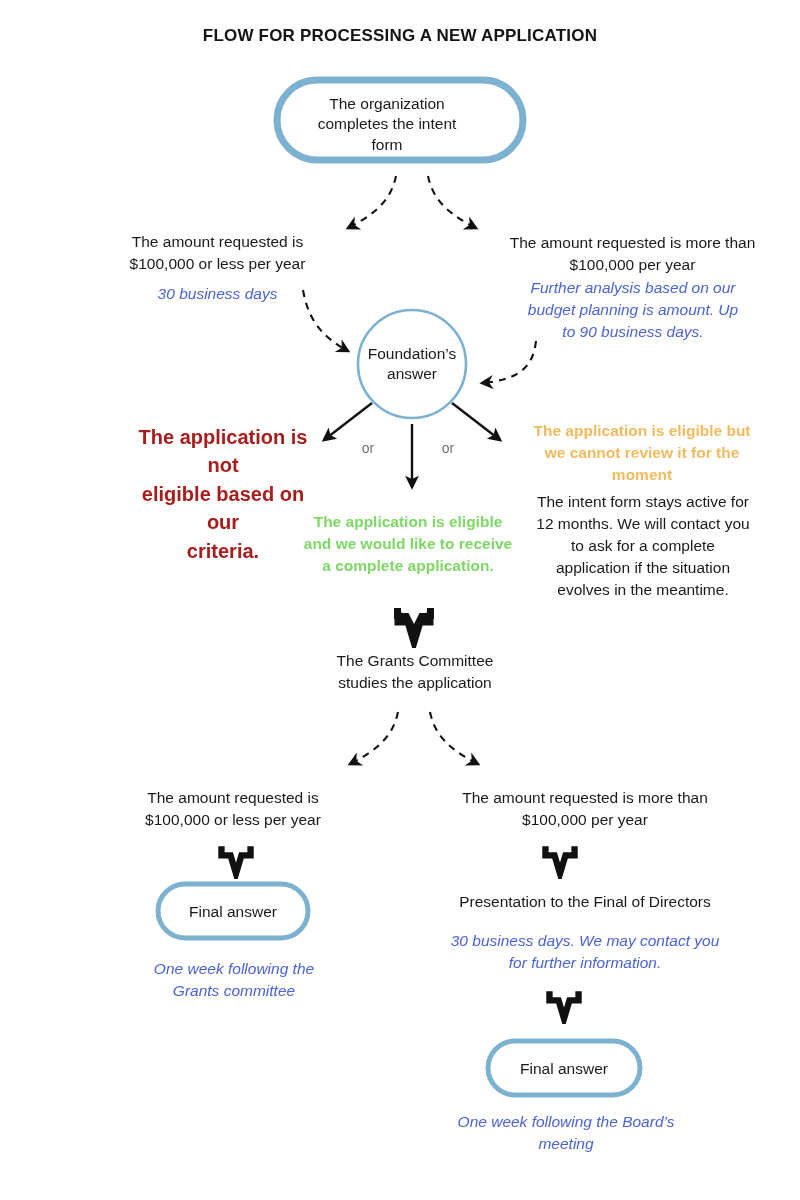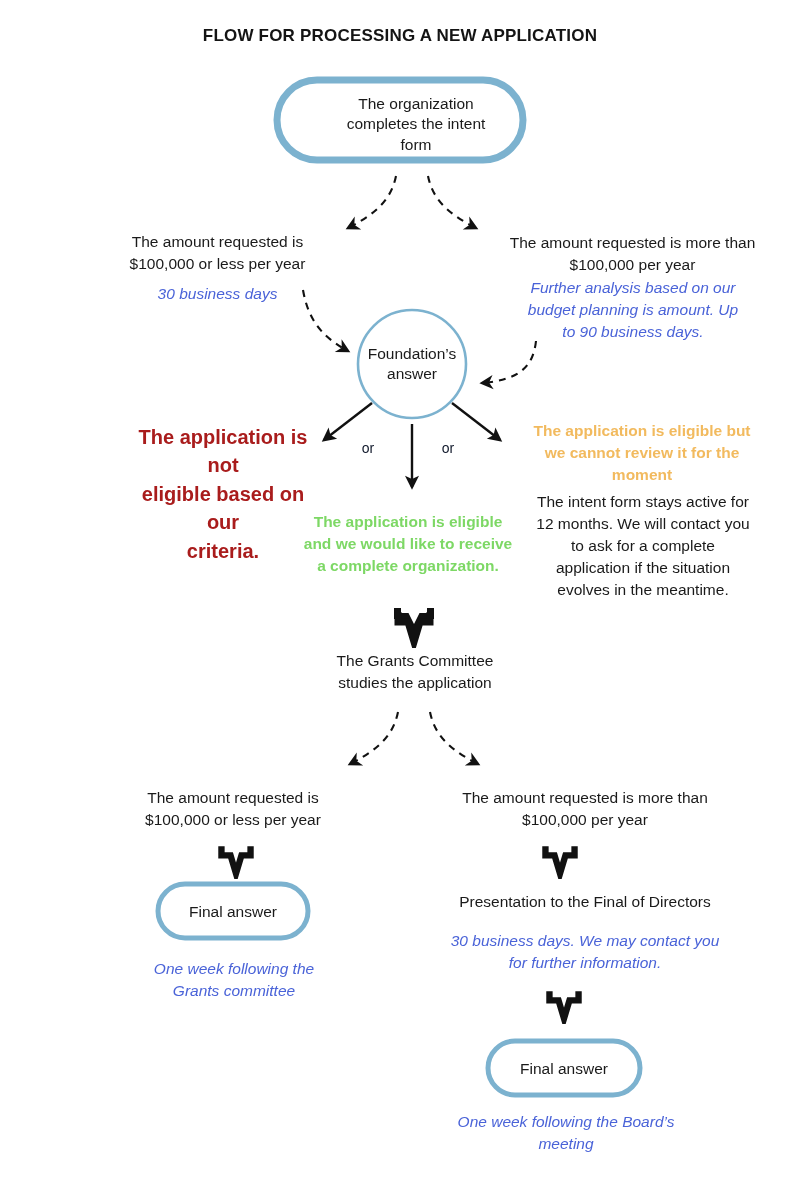--- a/index.html
+++ b/index.html
@@ -25,21 +25,21 @@
   .node-text{
     font-size:15.5px;line-height:1.32;color:#1a1a1a;text-align:center;
   }
   .plain{
     font-size:15.5px;line-height:1.42;color:#1a1a1a;text-align:center;
   }
   .note{
     font-size:15.5px;line-height:1.42;font-style:italic;
     color:#4a63d8;text-align:center;
   }
-  .or-label{font-size:14px;color:#0f172a;text-align:center;}
+  .or-label{font-size:14px;color:#737373;text-align:center;}
 
   .bold-red{font-size:20px;line-height:1.42;font-weight:bold;color:#a91c1c;text-align:center;}
   .bold-green{font-size:15.5px;line-height:1.42;font-weight:bold;color:#7dd865;text-align:center;}
   .bold-orange{font-size:15.5px;line-height:1.42;font-weight:bold;color:#f2ba5e;text-align:center;}
 
   .chev{position:absolute;}
 </style>
 </head>
 <body>
 
@@ -88,21 +88,21 @@
   <svg class="chev" style="left:536px;top:839px;" width="48" height="40" viewBox="0 0 52 44">
     <path d="M10 8 L10 18 L20 18 L26 38 L32 18 L42 18 L42 8" fill="none" stroke="#111111" stroke-width="7" stroke-linejoin="miter"></path>
   </svg>
 
   <svg class="chev" style="left:540px;top:984px;" width="48" height="40" viewBox="0 0 52 44">
     <path d="M10 8 L10 18 L20 18 L26 38 L32 18 L42 18 L42 8" fill="none" stroke="#111111" stroke-width="7" stroke-linejoin="miter"></path>
   </svg>
 
   <div class="abs title">FLOW FOR PROCESSING A NEW APPLICATION</div>
 
-  <div class="abs node-text" style="left:316px;top:94px;width:200px;">
+  <div class="abs node-text" style="left:287px;top:94px;width:200px;">
     <div>The organization</div>
     <div>completes the intent</div>
     <div>form</div>
   </div>
 
   <div class="abs plain" style="left:85px;top:231px;width:265px;">
     <div>The amount requested is</div>
     <div>$100,000 or less per year</div>
   </div>
   <div class="abs note" style="left:85px;top:283px;width:265px;">30 business days</div>
@@ -127,21 +127,21 @@
 
   <div class="abs bold-red" style="left:128px;top:423px;width:190px;">
     <div>The application is not</div>
     <div>eligible based on our</div>
     <div>criteria.</div>
   </div>
 
   <div class="abs bold-green" style="left:288px;top:511px;width:240px;">
     <div>The application is eligible</div>
     <div>and we would like to receive</div>
-    <div>a complete organization.</div>
+    <div>a complete application.</div>
   </div>
 
   <div class="abs bold-orange" style="left:512px;top:420px;width:260px;">
     <div>The application is eligible but</div>
     <div>we cannot review it for the</div>
     <div>moment</div>
   </div>
   <div class="abs plain" style="left:512px;top:491px;width:262px;">
     <div>The intent form stays active for</div>
     <div>12 months. We will contact you</div>

